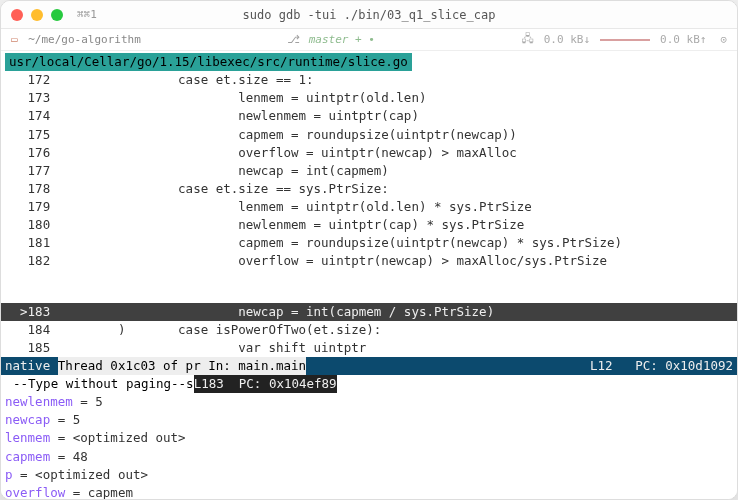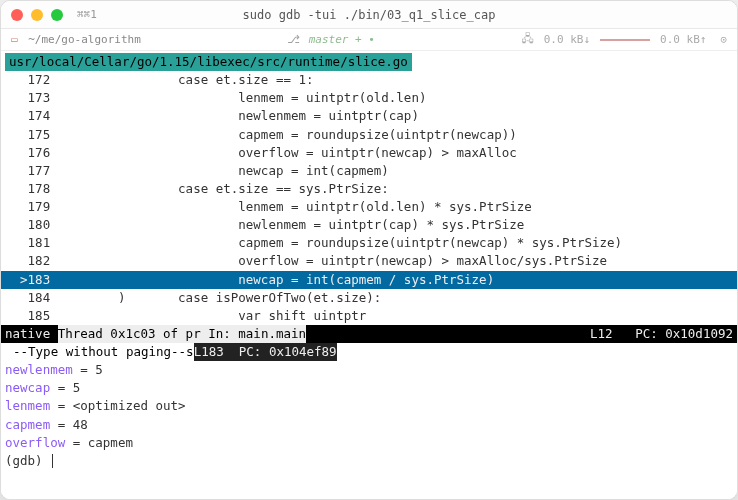--- a/index.html
+++ b/index.html
@@ -80,25 +80,26 @@
     white-space: pre;
     margin: 2px 4px 0 4px;
     display: inline-block;
   }
   .src-line {
     white-space: pre;
     padding: 0 4px;
     color: #333;
   }
   .current-line {
-    background: #0369a1;
+    background: #404040;
     color: #eee;
+    margin-top: 32px;
   }
   .thread-bar {
-    background: #000000;
+    background: #0c4a6e;
     color: #eee;
     display: flex;
     padding: 0 4px;
     white-space: pre;
   }
   .thread-bar .hl {
     background: #eee;
     color: #000;
   }
   .thread-bar .spacer { flex:1; }
@@ -195,18 +196,19 @@
       <span>--Type </span><span>without paging--s</span>
       <span class="spacer"></span>
       <span class="hl">L183  PC: 0x104ef89</span>
     </div>
 
     <div id="vars-block">
         <div class="vars"><span class="var">newlenmem</span><span> = 5</span></div>
         <div class="vars"><span class="var">newcap</span><span> = 5</span></div>
         <div class="vars"><span class="var">lenmem</span><span> = &lt;optimized out&gt;</span></div>
         <div class="vars"><span class="var">capmem</span><span> = 48</span></div>
+        <div class="vars"><span class="var">p</span><span> = &lt;optimized out&gt;</span></div>
         <div class="vars"><span class="var">overflow</span><span> = capmem</span></div>
       </div>
 
     <div class="prompt"><span>(gdb) </span><span class="cursor"></span></div>
   </div>
 </div>
 
 </body></html>

